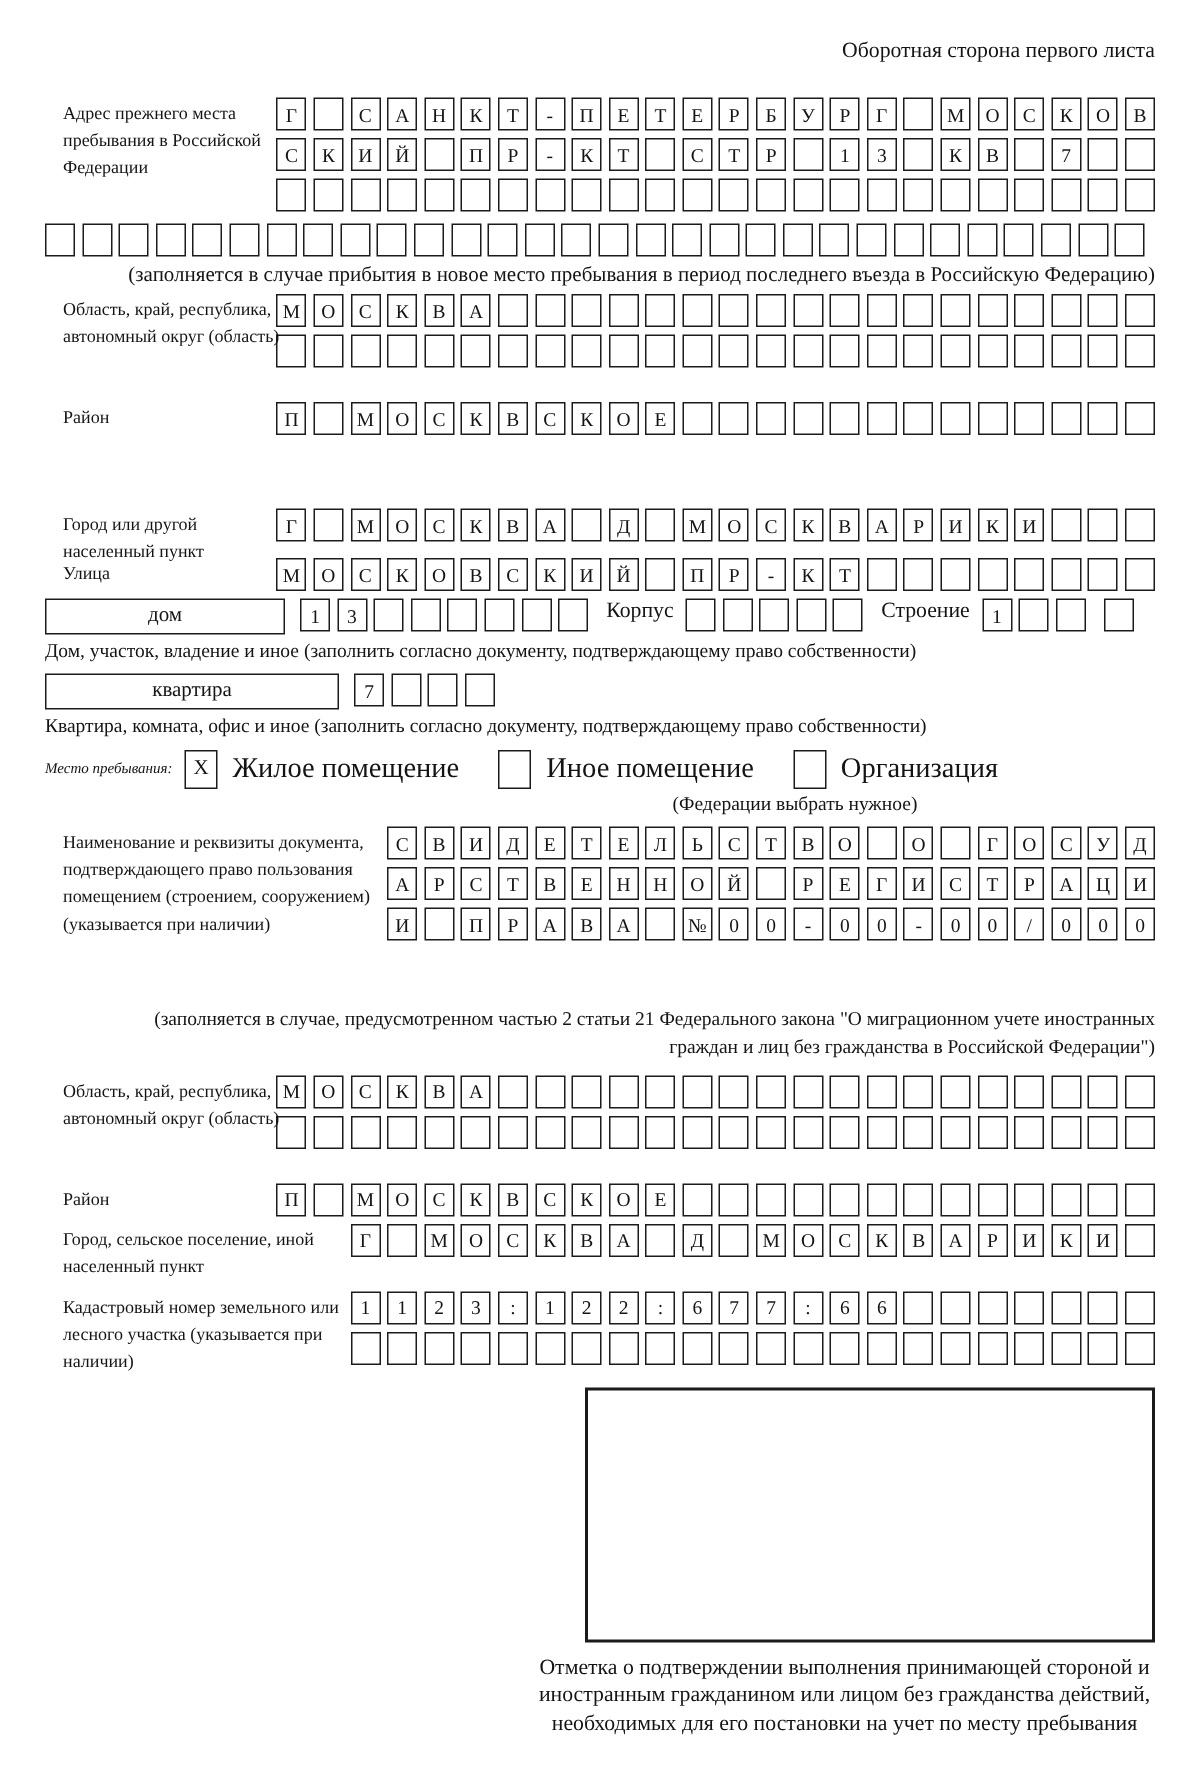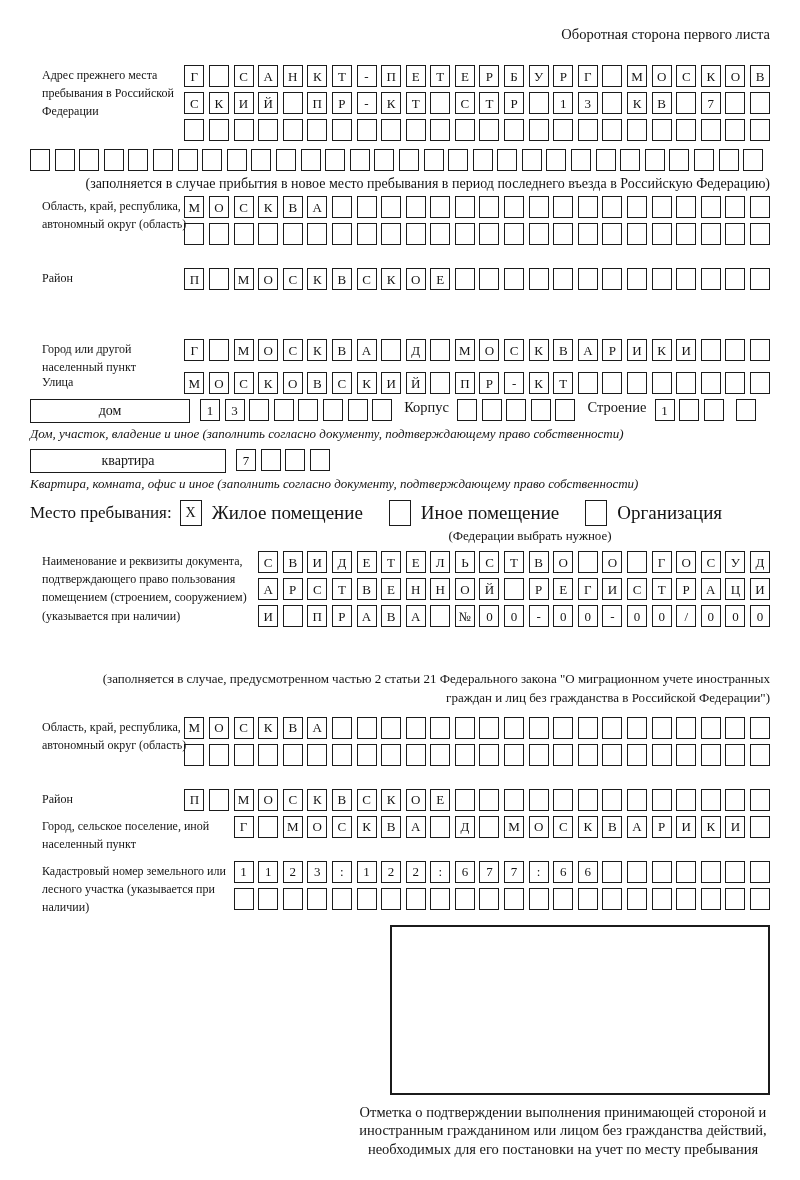--- a/index.html
+++ b/index.html
@@ -46,24 +46,24 @@
 
   .house-row { display:flex; align-items:flex-start; margin-bottom:3px; }
   .labelbox {
     width:160px; height:24px; border:1.6px solid #1b1b1b;
     display:flex; align-items:center; justify-content:center;
     font-size:14px; margin-right:10px;
   }
   .labelbox.apt { width:196px; }
   .inline-lbl { font-size:14.5px; margin:0 8px 0 12px; }
   .extra { margin-left:12px; }
-  .sub-caption { font-size:13px; margin:2px 0 7px 0;font-style:italic; }
+  .sub-caption { font-size:13px; margin:2px 0 7px 0; }
 
   .stay-row { display:flex; align-items:center; margin-bottom:2px; min-height:27px; }
-  .stay-lbl { font-size:17px; margin-right:8px; }
+  .stay-lbl { font-size:10px; margin-right:8px;font-style:italic; }
   .chk {
     width:22px; height:26px; border:1.6px solid #1b1b1b;
     display:flex; align-items:center; justify-content:center;
     font-size:14px; flex:0 0 22px;
   }
   .opt { font-size:19px; margin:0 26px 0 10px; }
   .choose-note { font-size:13px; text-align:center; width:440px; margin-left:280px; margin-bottom:7px; }
 
   .center-note { text-align:right; font-size:13px; padding-left:60px; margin-bottom:9px; line-height:1.45; }
 

